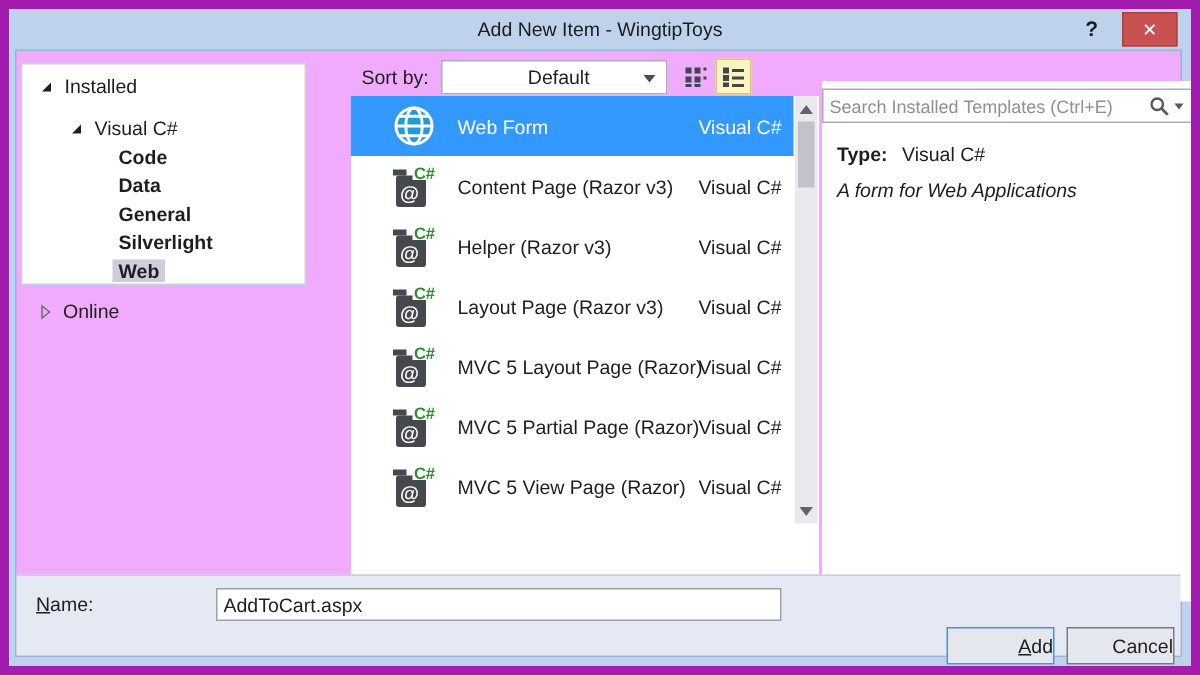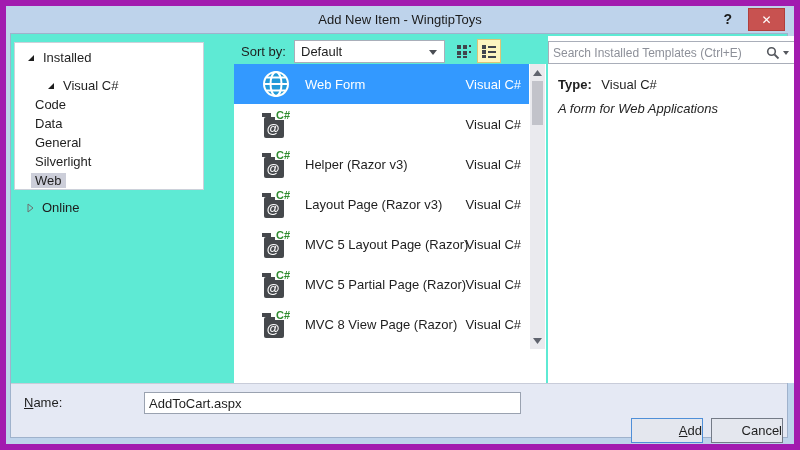--- a/index.html
+++ b/index.html
@@ -3,37 +3,37 @@
 <meta charset="utf-8">
 <style>
   html,body{margin:0;padding:0;background:#fff;}
   *{box-sizing:border-box;font-family:"Liberation Sans",sans-serif;}
   .dialog{position:relative;width:800px;height:450px;background:#bed3eb;border:6px solid #a21caf;overflow:hidden;}
   .titlebar{position:absolute;left:0;top:0;width:100%;height:28px;}
   .title{position:absolute;left:0;right:0;top:6px;text-align:center;font-size:13px;color:#1b1b1b;}
   .help-btn{position:absolute;right:62px;top:5px;font-size:14px;font-weight:bold;color:#1b1b1b;cursor:default;}
   .close-btn{position:absolute;right:9px;top:2px;width:37px;height:23px;background:#c85250;color:#fff;
              font-size:12px;display:flex;align-items:center;justify-content:center;border:1px solid #b03e3c;}
-  .content{position:absolute;left:5px;top:28px;right:7px;bottom:7px;background:#5eead4;box-shadow:0 0 0 1px #9fb2cc;}
+  .content{position:absolute;left:5px;top:28px;right:7px;bottom:7px;background:#f0abfc;box-shadow:0 0 0 1px #9fb2cc;}
 
   
   .tree-box{position:absolute;left:3px;top:8px;width:190px;height:148px;background:#fff;border:1px solid #ccd1da;overflow:hidden;}
   .trow{height:19px;display:flex;align-items:center;font-size:13px;color:#1e1e1e;white-space:nowrap;}
   .trow .tri{width:12px;height:12px;margin-right:6px;flex:0 0 12px;}
   .r-installed{margin-top:5px;padding-left:10px;}
   .r-vcs{margin-top:9px;padding-left:30px;}
-  .r-cat{padding-left:20px;}
+  .r-cat{padding-left:64px;font-weight:bold;}
   .cat-sel{background:#ccced9;padding:0 4px;margin-left:-4px;}
   .r-online{position:absolute;left:3px;top:164px;height:19px;padding-left:10px;display:flex;align-items:center;font-size:13px;color:#1e1e1e;}
   .r-online .tri{width:12px;height:12px;margin-right:6px;}
 
   
   .sort-label{position:absolute;left:230px;top:10px;font-size:13px;color:#1e1e1e;}
   .sort-dd{position:absolute;left:283px;top:6px;width:151px;height:23px;background:#fff;border:1px solid #a9aeb9;
-           font-size:13px;color:#1e1e1e;display:flex;align-items:center;padding-left:6px;}
+           font-size:13px;color:#1e1e1e;display:flex;align-items:center;padding-left:6px;justify-content:center;}
   .sort-dd .dd-arrow{position:absolute;right:7px;top:9px;width:0;height:0;border-left:4px solid transparent;border-right:4px solid transparent;border-top:5px solid #4a4d53;}
   .viewbtn{position:absolute;top:5px;width:24px;height:24px;display:flex;align-items:center;justify-content:center;border:1px solid transparent;}
   .viewbtn.small{left:441px;}
   .viewbtn.list{left:466px;background:#fdf5c0;border-color:#dcc577;}
 
   
   .list-panel{position:absolute;left:223px;top:30px;width:312px;height:319px;background:#fff;}
   .titem{position:relative;width:295px;height:40px;display:flex;align-items:center;padding-left:26px;font-size:13px;color:#1e1e1e;}
   .titem .ticon{width:32px;height:32px;margin-right:13px;flex:0 0 32px;}
   .titem .lang{position:absolute;right:8px;font-size:13px;}
@@ -41,21 +41,21 @@
   .go-online{position:absolute;left:0;right:17px;bottom:7px;text-align:center;font-size:12px;}
   .go-online a{color:#0563c1;}
 
   
   .sbar{position:absolute;right:1px;top:0;width:15px;height:285px;background:#eaeaee;}
   .sbar .arr{position:absolute;left:0;width:15px;height:15px;display:flex;align-items:center;justify-content:center;}
   .sbar .arr.up{top:1px;} .sbar .arr.down{bottom:1px;}
   .sbar .thumb{position:absolute;left:2px;top:17px;width:11px;height:44px;background:#c2c3ca;}
 
   
-  .right-panel{position:absolute;left:537px;top:2px;width:249px;height:347px;background:#fff;}
+  .right-panel{position:absolute;left:537px;top:20px;width:249px;height:347px;background:#fff;}
   .searchbox{position:absolute;left:0;top:5px;width:247px;height:23px;background:#fff;border:1px solid #a9aeb9;display:flex;align-items:center;}
   .searchbox input{flex:1;border:none;outline:none;font-size:12px;color:#1e1e1e;padding:0 4px;background:transparent;}
   .searchbox input::placeholder{color:#8d9099;opacity:1;}
   .searchbox .sicons{display:flex;align-items:center;margin-right:5px;gap:3px;}
   .s-dd-arrow{width:0;height:0;border-left:3px solid transparent;border-right:3px solid transparent;border-top:4px solid #55585e;}
   .type-row{position:absolute;left:10px;top:41px;font-size:13px;color:#1e1e1e;}
   .type-row b{margin-right:6px;}
   .desc-row{position:absolute;left:10px;top:65px;font-size:13px;color:#1e1e1e;font-style:italic;}
 
   
@@ -169,20 +169,21 @@
       </div>
 
       <div class="titem">
         <svg class="ticon" viewBox="0 0 32 32">
           <rect x="2" y="5" width="9" height="4" fill="#45484c"></rect>
           <rect x="4" y="9" width="20" height="21" rx="2" fill="#45484c"></rect>
           <text x="13" y="25" font-size="13" font-weight="bold" fill="#ffffff" text-anchor="middle">@</text>
           <rect x="15" y="1" width="16" height="11" fill="#ffffff"></rect>
           <text x="23" y="11" font-size="11" font-weight="bold" fill="#2f8c2f" text-anchor="middle">C#</text>
         </svg>
+        <span>Content Page (Razor v3)</span>
         <span class="lang">Visual C#</span>
       </div>
 
       <div class="titem">
         <svg class="ticon" viewBox="0 0 32 32">
           <rect x="2" y="5" width="9" height="4" fill="#45484c"></rect>
           <rect x="4" y="9" width="20" height="21" rx="2" fill="#45484c"></rect>
           <text x="13" y="25" font-size="13" font-weight="bold" fill="#ffffff" text-anchor="middle">@</text>
           <rect x="15" y="1" width="16" height="11" fill="#ffffff"></rect>
           <text x="23" y="11" font-size="11" font-weight="bold" fill="#2f8c2f" text-anchor="middle">C#</text>
@@ -228,21 +229,21 @@
       </div>
 
       <div class="titem">
         <svg class="ticon" viewBox="0 0 32 32">
           <rect x="2" y="5" width="9" height="4" fill="#45484c"></rect>
           <rect x="4" y="9" width="20" height="21" rx="2" fill="#45484c"></rect>
           <text x="13" y="25" font-size="13" font-weight="bold" fill="#ffffff" text-anchor="middle">@</text>
           <rect x="15" y="1" width="16" height="11" fill="#ffffff"></rect>
           <text x="23" y="11" font-size="11" font-weight="bold" fill="#2f8c2f" text-anchor="middle">C#</text>
         </svg>
-        <span>MVC 8 View Page (Razor)</span>
+        <span>MVC 5 View Page (Razor)</span>
         <span class="lang">Visual C#</span>
       </div>
 
 
       <div class="sbar">
         <div class="arr up">
           <svg width="9" height="6" viewBox="0 0 9 6">
               <polygon points="4.5,0 9,6 0,6" fill="#60646e"></polygon>
             </svg>
         </div>

